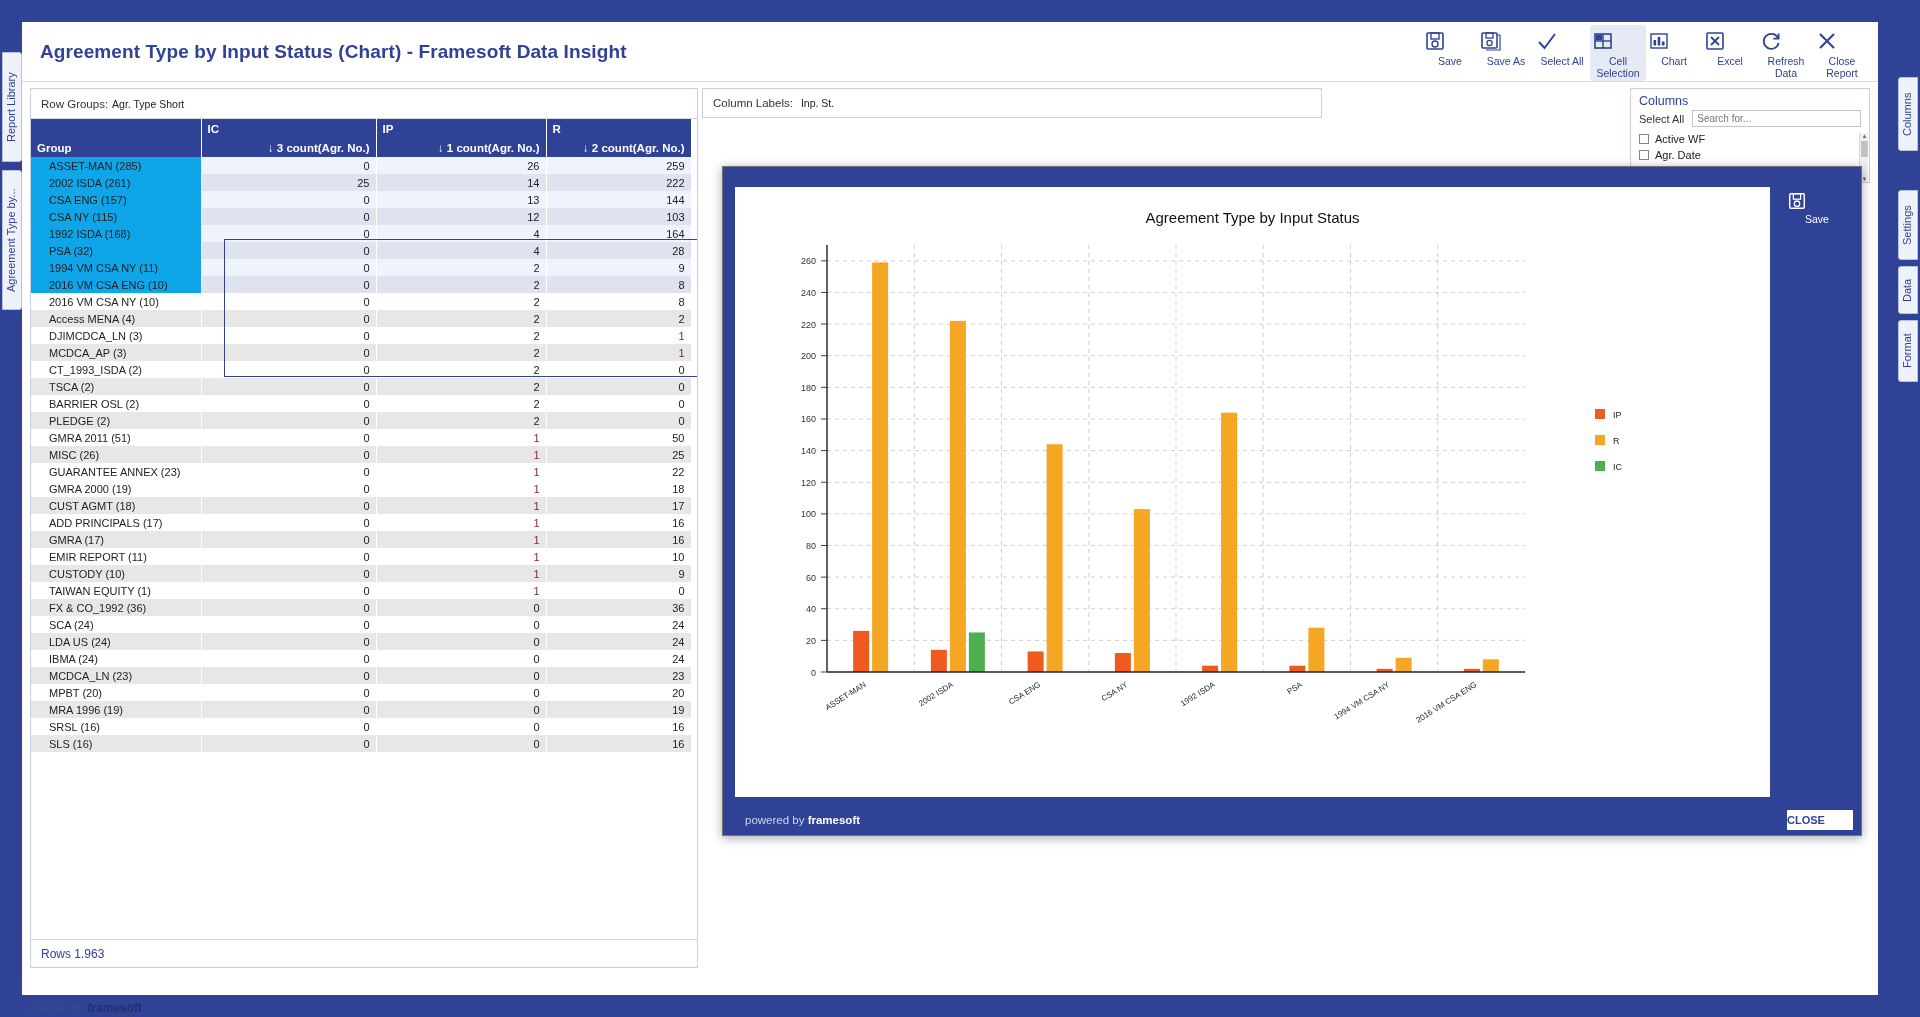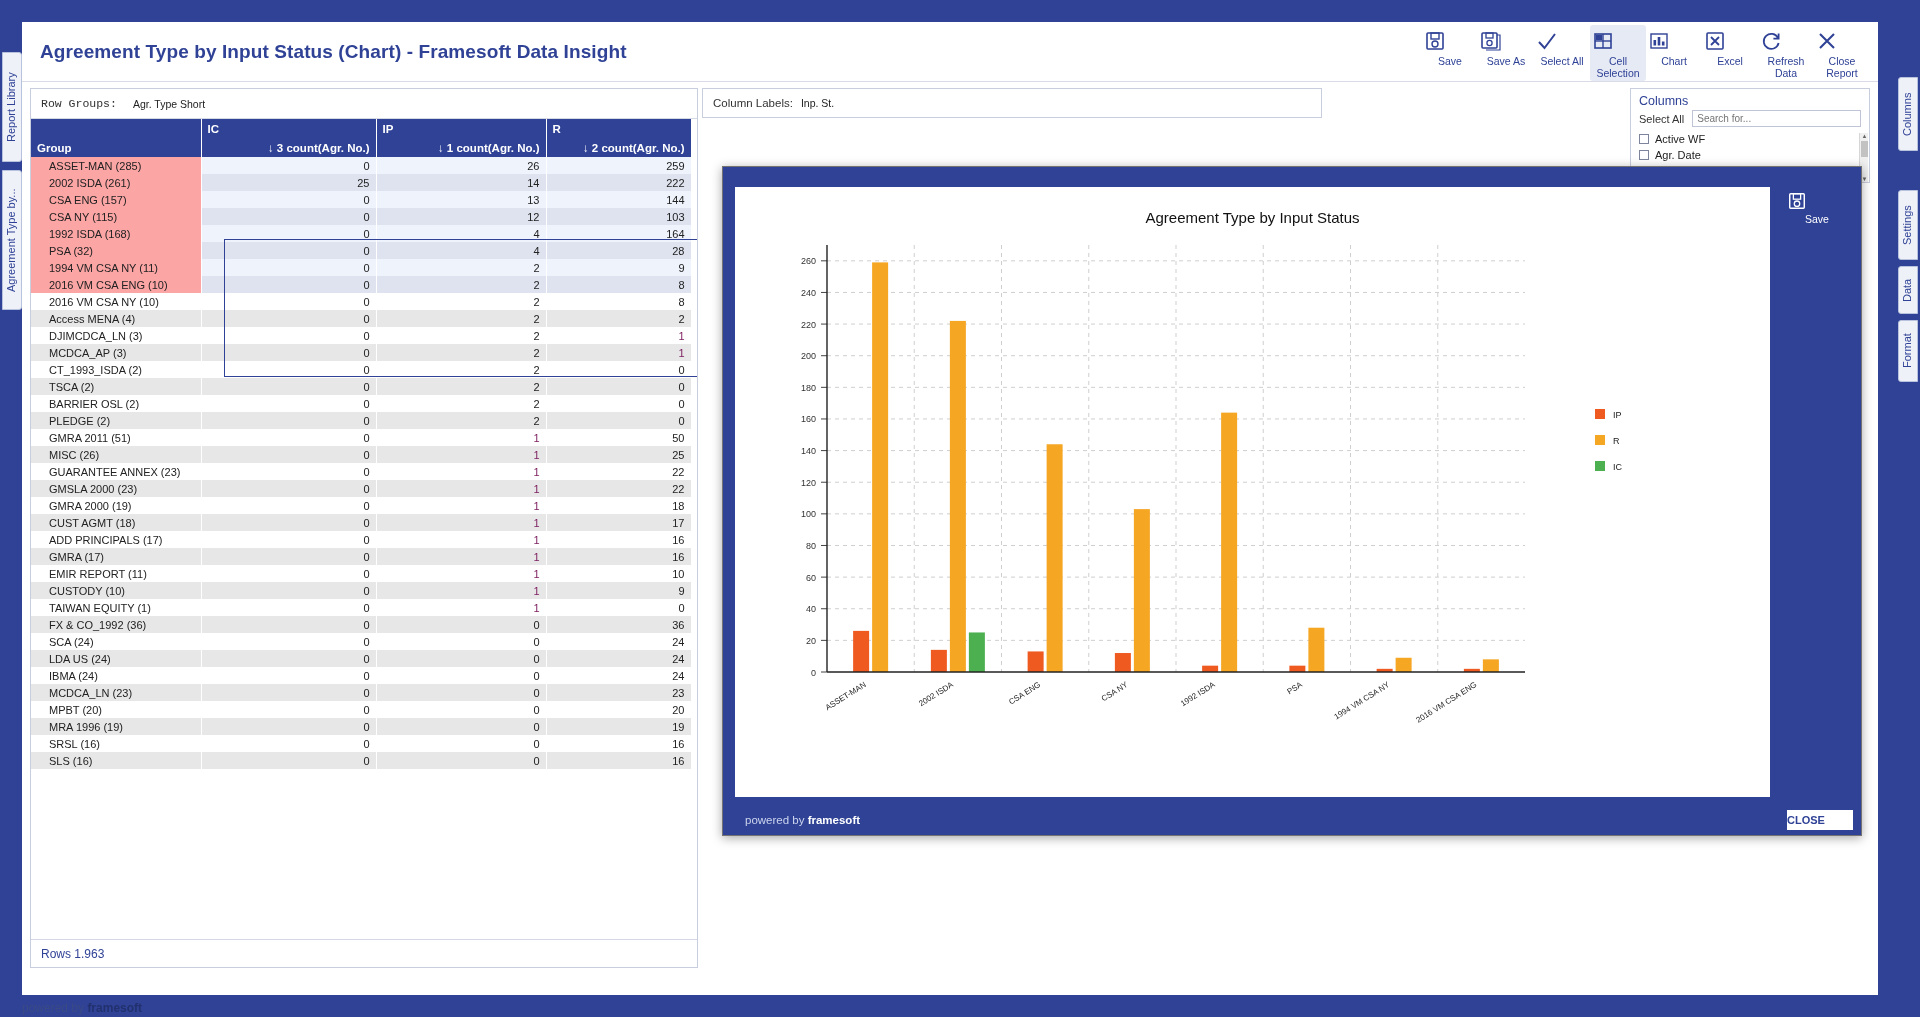--- a/index.html
+++ b/index.html
@@ -91,21 +91,21 @@
     overflow: hidden;
   }
   .rowgroups {
     height: 30px;
     border-bottom: 1px solid #d5d9e6;
     display: flex; align-items: center;
     padding-left: 10px;
     font-size: 11.5px; color: #333;
     background: #fff;
   }
-  .rowgroups .lbl { color:#333; margin-right: 16px; font-family: Liberation Mono, monospace; }
+  .rowgroups .lbl { color:#333; margin-right: 4px; }
   .rowgroups .chip { font-size: 10.5px; color: #222; }
 
   table.grid { border-collapse: collapse; width: 660px; table-layout: fixed; }
   table.grid th, table.grid td {
     font-size: 11px;
     padding: 0 6px;
     height: 17px;
     overflow: hidden;
     white-space: nowrap;
   }
@@ -125,21 +125,21 @@
     border-right: 1px solid #fff;
     font-weight: bold;
   }
   thead tr.g2 th.grp { text-align: left; }
   tbody td { color:#222; text-align:right; border-right: 1px solid transparent; }
   tbody td.name { text-align:left; padding-left: 18px; color:#222; }
   tbody tr.odd  td { background: #ffffff; }
   tbody tr.even td { background: #e7e7e7; }
   tbody tr.sel.odd  td { background: #eef3fc; }
   tbody tr.sel.even td { background: #dee3ef; }
-  tbody tr.sel td.name { background: #fca5a5; margin-left: 28px; }
+  tbody tr.sel td.name { background: #0ea5e9; margin-left: 28px; }
   tbody td.red { color: #7d2060; }
   .selbox {
     position: absolute;
     left: 193px; top: 150px;
     width: 490px; height: 138px;
     border: 1.5px solid #2f4296;
     pointer-events: none;
   }
   .gridfooter {
     position: absolute; left: 0; bottom: 0;
@@ -479,26 +479,20 @@
               <td>50</td>
             </tr>
             <tr class="even">
               <td class="name">MISC (26)</td>
               <td>0</td>
               <td class="red">1</td>
               <td>25</td>
             </tr>
             <tr class="odd">
               <td class="name">GUARANTEE ANNEX (23)</td>
-              <td>0</td>
-              <td class="red">1</td>
-              <td>22</td>
-            </tr>
-            <tr class="even">
-              <td class="name">GMSLA 2000 (23)</td>
               <td>0</td>
               <td class="red">1</td>
               <td>22</td>
             </tr>
             <tr class="odd">
               <td class="name">GMRA 2000 (19)</td>
               <td>0</td>
               <td class="red">1</td>
               <td>18</td>
             </tr>

